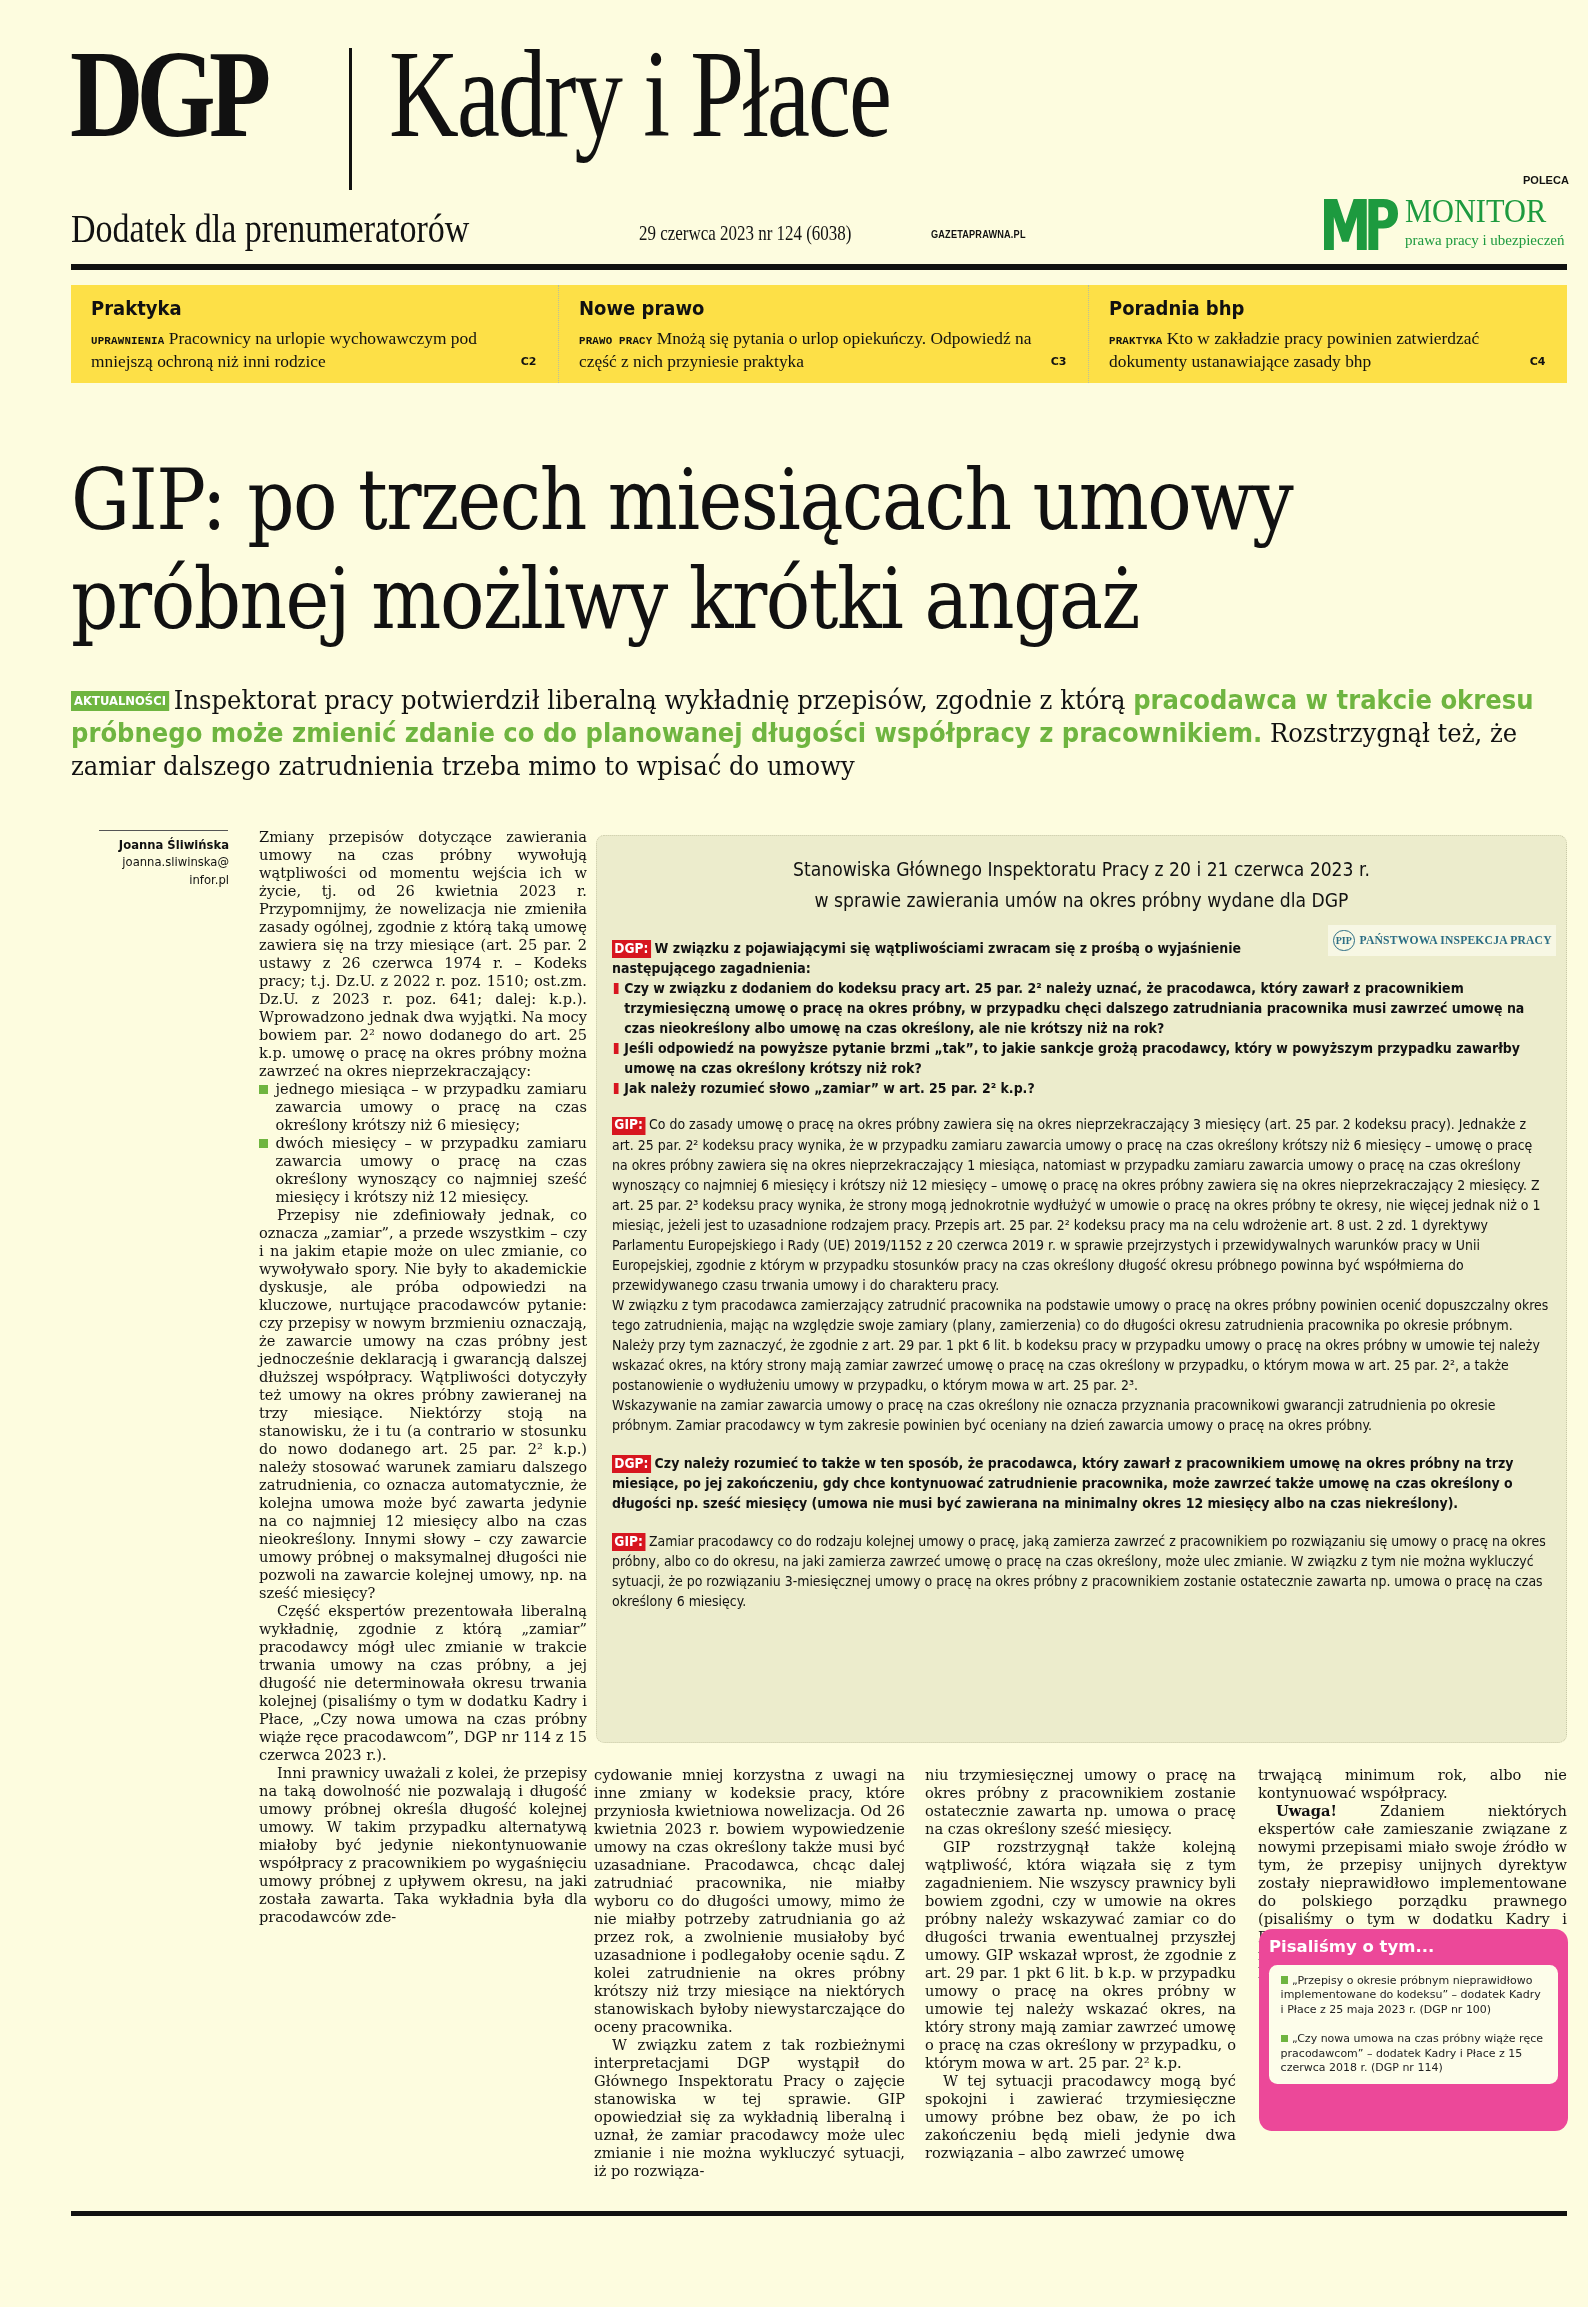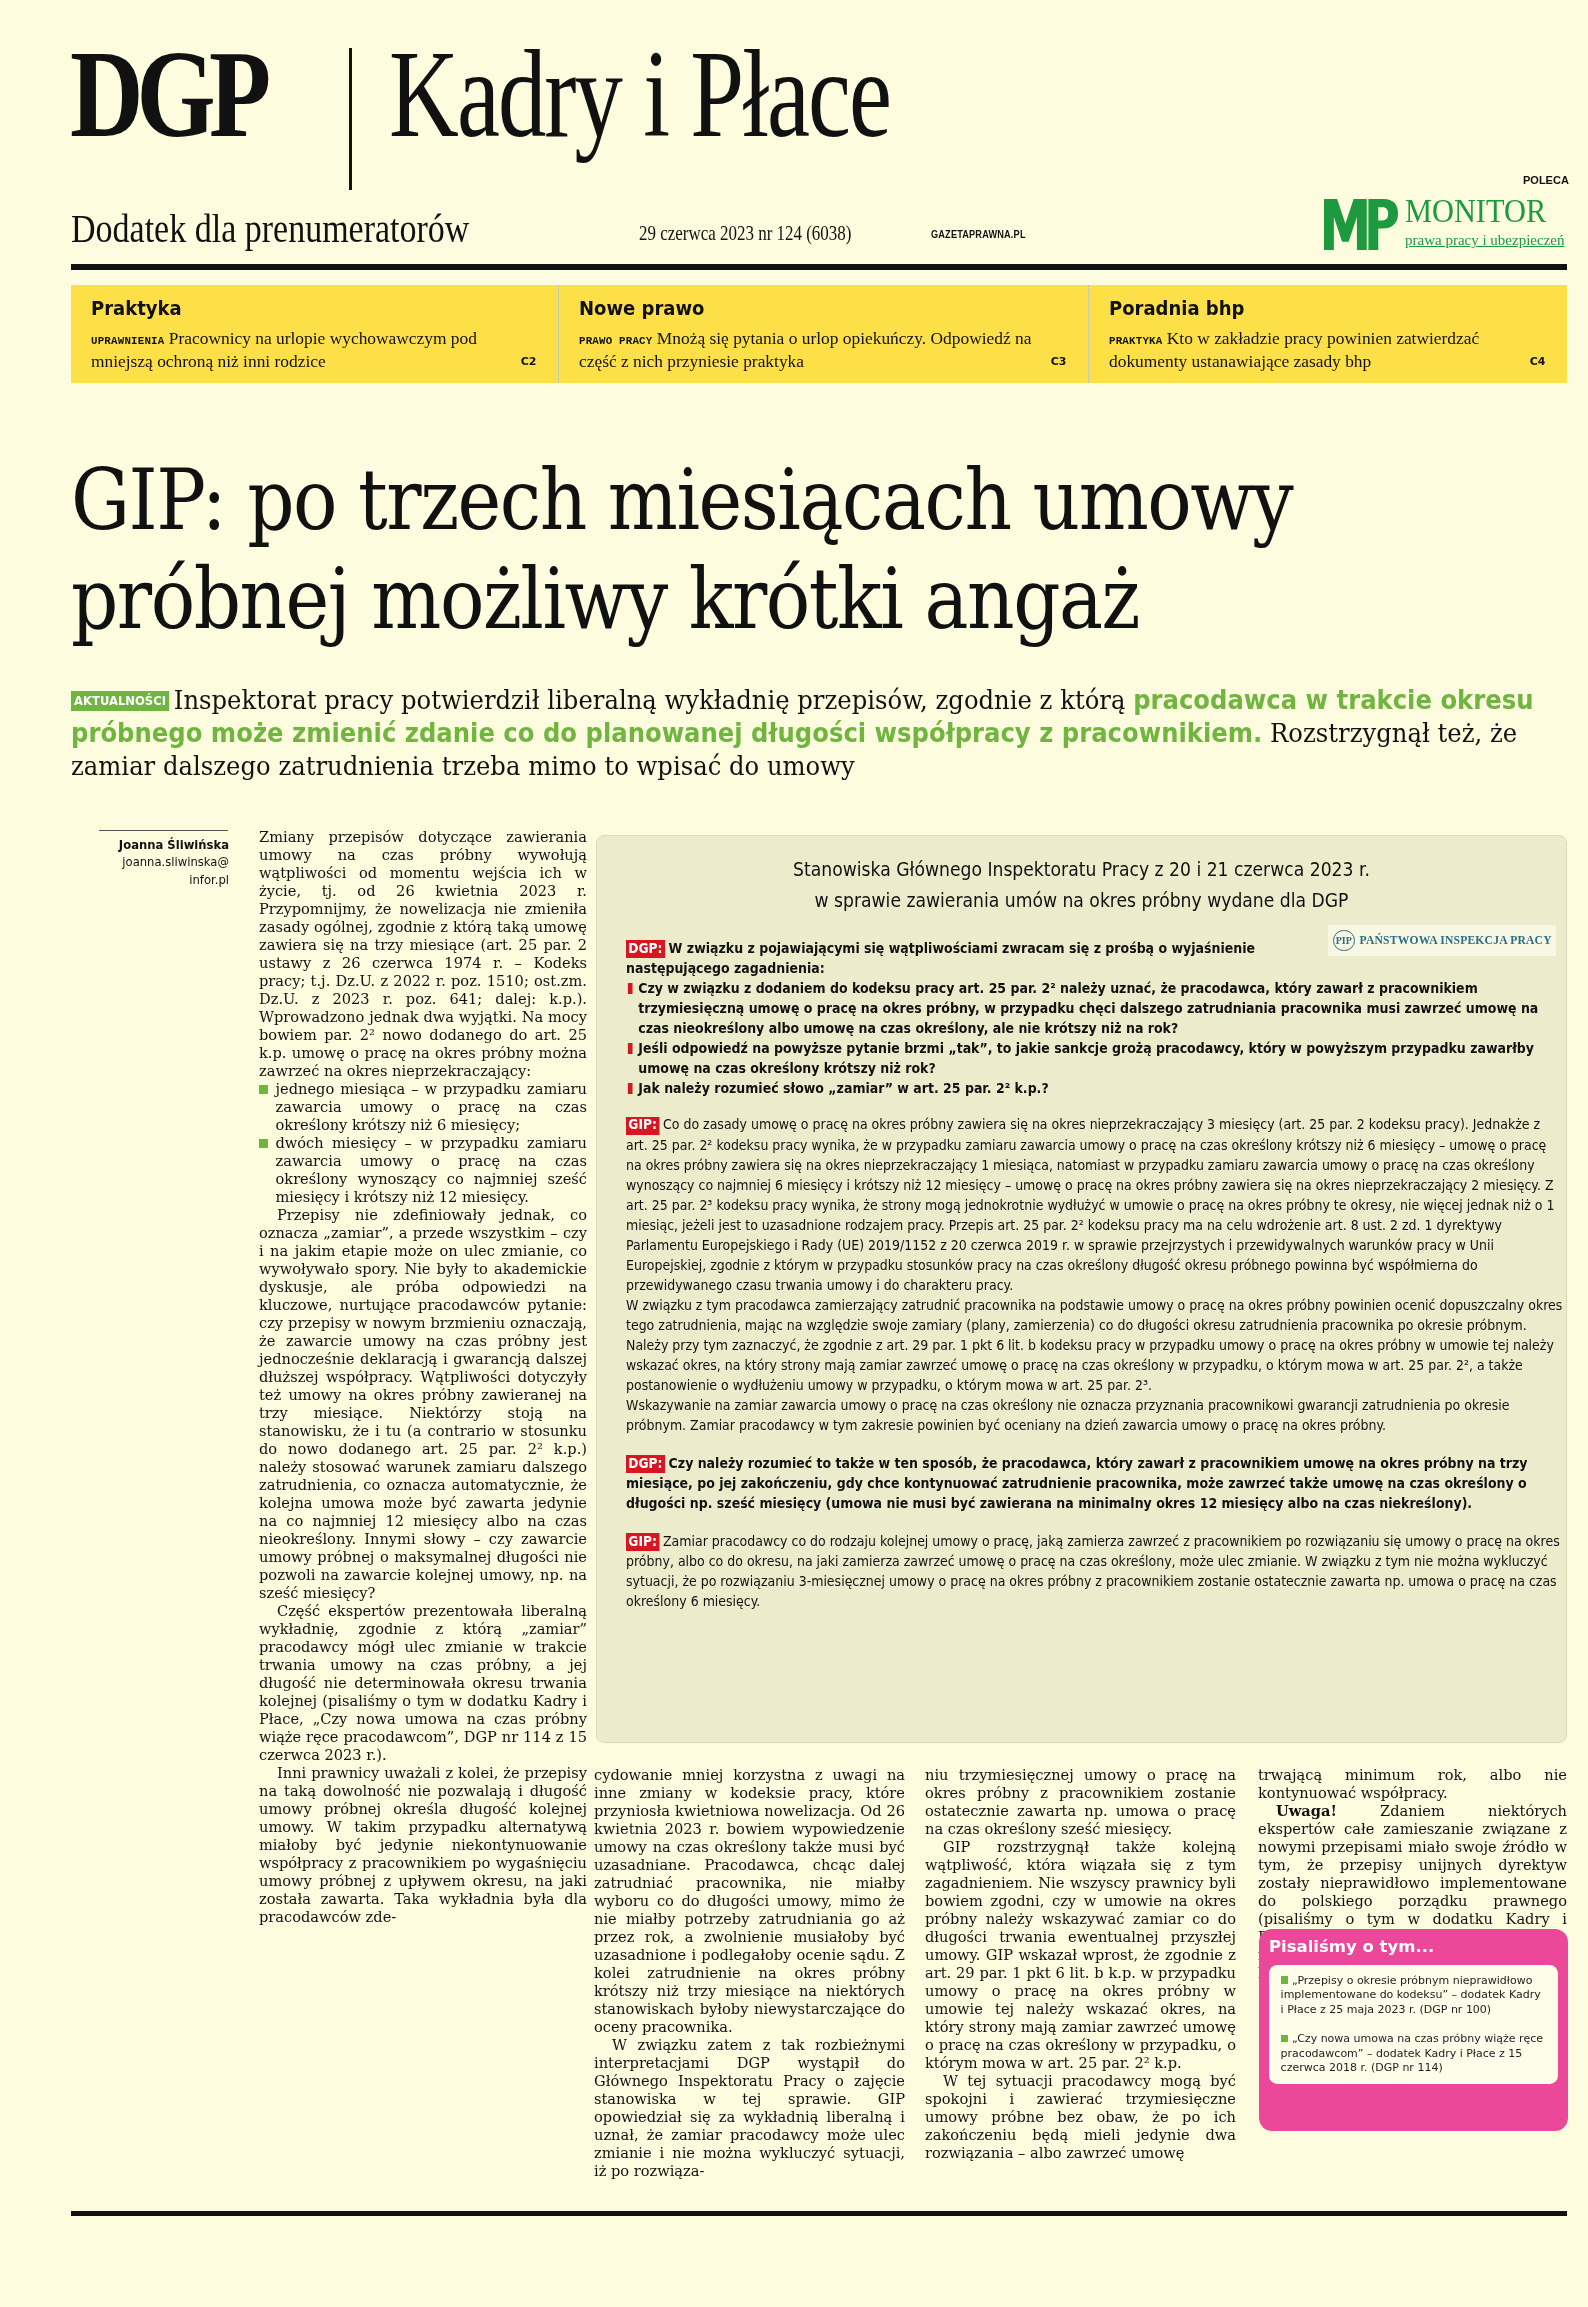--- a/index.html
+++ b/index.html
@@ -12,21 +12,21 @@
   .mast-dgp { left: 70px; top: 33px; font-family: "Liberation Serif", serif; font-size: 124px; line-height: 124px; letter-spacing: -8.3px; transform: scaleX(0.82); transform-origin: left top; font-weight: bold; }
   .mast-bar { left: 349px; top: 48px; width: 2.5px; height: 142px; background: #111; }
   .mast-title { left: 389px; top: 33px; font-family: "Liberation Serif", serif; font-size: 124px; line-height: 124px; transform: scaleX(0.78); transform-origin: left top; letter-spacing: -2.5px; }
   .mast-sub { left: 71px; top: 207px; font-family: "Liberation Serif", serif; font-size: 40px; line-height: 43px; transform: scaleX(0.85); transform-origin: left top; }
   .mast-date { left: 639px; top: 221px; font-family: "Liberation Serif", serif; font-size: 20.7px; line-height: 25px; transform: scaleX(0.82); transform-origin: left top; }
   .mast-site { left: 931px; top: 228px; font-family: "Liberation Sans", sans-serif; font-size: 10.8px; font-weight: bold; letter-spacing: 0.2px; transform: scaleX(0.85); transform-origin: left top; }
 
   .poleca { left: 1523px; top: 174px; font-family: "Liberation Sans", sans-serif; font-weight: bold; font-size: 11px; }
   .mp-logo { left: 1324px; top: 199px; width: 74px; height: 51px; }
   .mp-word { left: 1405px; top: 195px; font-family: "Liberation Serif", serif; font-size: 33px; line-height: 33px; color: #1d9a3f; transform: scaleX(0.92); transform-origin: left top; }
-  .mp-tag { left: 1405px; top: 232px; font-family: "Liberation Serif", serif; font-size: 15px; color: #1d9a3f; text-decoration: underline; }
+  .mp-tag { left: 1405px; top: 232px; font-family: "Liberation Serif", serif; font-size: 15px; color: #1d9a3f; }
 
   .rule-top { left: 71px; top: 264px; width: 1496px; height: 5.8px; background: #111; }
 
   
   .contents { left: 71px; top: 285px; width: 1496px; height: 98px; background: #fde047; display: flex; }
   .contents .col { flex: 1; position: relative; padding: 10px 20px 0 20px; }
   .contents .col + .col { border-left: 0.8px dotted #b9bf9e; }
   .contents .col:nth-child(1) { flex: 0 0 487px; }
   .contents .col:nth-child(2) { flex: 0 0 530px; }
   .c-head { font-family: "DejaVu Sans", sans-serif; font-weight: bold; font-size: 20px; line-height: 26.5px; transform: scaleX(0.9); transform-origin: left top; }
@@ -54,21 +54,21 @@
   .col1 { left: 259px; top: 828px; width: 328px; }
   .col2 { left: 594px; top: 1766px; width: 311px; }
   .col3 { left: 925px; top: 1766px; width: 311px; }
   .col4 { left: 1258px; top: 1766px; width: 309px; }
   .bullets { list-style: none; margin: 0; }
   .bullets li { position: relative; padding-left: 16.5px; text-indent: 0; }
   .bullets li::before { content: ""; position: absolute; left: 0; top: 5px; width: 9px; height: 9px; background: #6fb540; }
   .cp-mark { float: right; color: #c8161d; font-family: "DejaVu Sans", sans-serif; font-weight: bold; font-size: 14px; }
 
   
-  .gip-box { left: 596px; top: 835px; width: 971px; height: 908px; background: #ececcc; border-radius: 8.3px; border: 0.8px dotted #c9c9a8; padding: 0 29px; font-family: "DejaVu Sans", sans-serif; }
+  .gip-box { left: 596px; top: 835px; width: 971px; height: 908px; background: #ececcc; border-radius: 8.3px; border: 0.8px dotted #c9c9a8; padding: 0 15px; font-family: "DejaVu Sans", sans-serif; }
   .box-title { text-align: center; font-size: 20px; line-height: 31px; margin-top: 18px; transform: scaleX(0.86); transform-origin: center top; }
   .pip-logo { position: absolute; right: 10px; top: 89px; width: 228px; height: 31px; background: #f7f7e4; display: flex; align-items: center; padding-left: 5px; gap: 5px; }
   .pip-emblem { width: 21.5px; height: 21.5px; border-radius: 50%; border: 1.7px solid #2b6d84; color: #2b6d84; font-size: 10px; font-weight: bold; display: flex; align-items: center; justify-content: center; font-family: "Liberation Serif", serif; }
   .pip-text { color: #2b6d84; font-family: "Liberation Serif", serif; font-size: 11.6px; font-weight: bold; letter-spacing: 0.2px; }
   .qa { font-size: 13.5px; line-height: 20px; transform: scaleX(0.93); transform-origin: left top; width: 1010px; }
   .qa.q { font-weight: bold; }
   .lbl { display: inline-block; background: #d7161f; color: #fff; font-weight: bold; font-size: 13.2px; line-height: 16.5px; padding: 0.8px 2.5px; margin-right: 4.1px; }
   .q-list { list-style: none; margin: 0; }
   .q-list li { position: relative; padding-left: 13.2px; }
   .q-list li::before { content: ""; position: absolute; left: 1.7px; top: 5px; width: 5px; height: 10.8px; background: #d7161f; }

